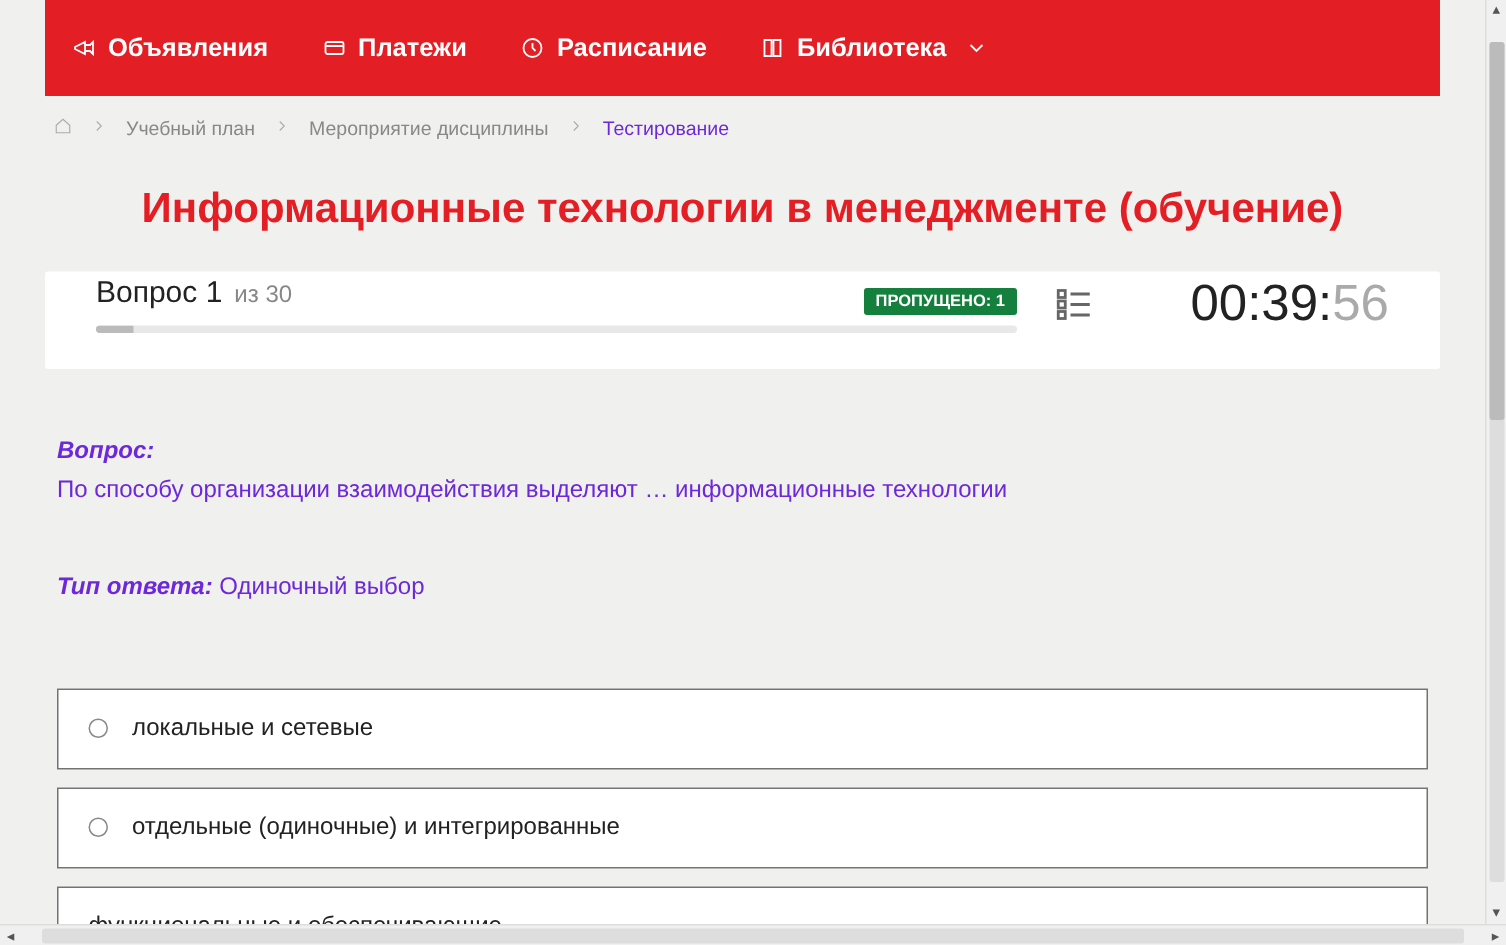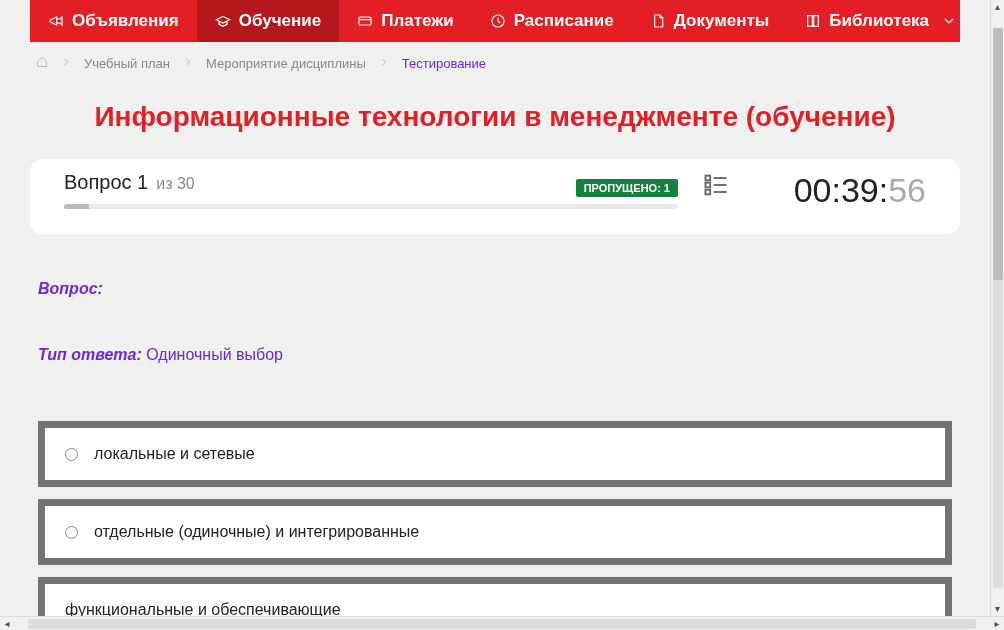--- a/index.html
+++ b/index.html
@@ -16,22 +16,23 @@
       height: 616px;
       overflow: auto;
     }
     .content-area {
       padding: 0 30px 30px 30px;
       width: 990px;
     }
     .navbar {
       display: flex;
       background: #e31e24;
-      height: 42px;
+      height: 64px;
       margin-top: 0;
+      align-items: center;
     }
     .nav-item {
       display: flex;
       align-items: center;
       padding: 0 18px;
       color: #fff;
       font-size: 17px;
       font-weight: bold;
       cursor: pointer;
       gap: 8px;
@@ -73,24 +74,24 @@
     }
     .page-title {
       text-align: center;
       color: #e31e24;
       font-size: 28px;
       font-weight: bold;
       padding: 18px 0 26px 0;
     }
     .card {
       background: #fff;
-      border-radius: 13px;
-      padding: 12px 34px 24px 34px;
-      display: flex;
-      align-items: flex-start;
+      border-radius: 2px;
+      padding: 2px 34px 24px 34px;
+      display: flex;
+      align-items: flex-end;
       gap: 24px;
     }
     .q-col {
       flex: 1;
     }
     .q-header {
       display: flex;
       align-items: baseline;
       gap: 8px;
       margin-bottom: 10px;
@@ -145,21 +146,21 @@
     }
     .q-lbl { font-style: italic; font-weight: bold; }
     .ans-type-row { margin-top: 40px; }
     .answers {
       padding: 54px 8px 0 8px;
       display: flex;
       flex-direction: column;
       gap: 12px;
     }
     .answer {
-      border: 7px solid #737373;
+      border: 1px solid #737373;
       background: #fff;
       padding: 17px 20px;
       display: flex;
       align-items: center;
       gap: 16px;
       cursor: pointer;
       font-size: 16px;
       color: #222;
     }
     .radio-dot {
@@ -233,54 +234,37 @@
 
     <div class="navbar">
       <div class="nav-item">
         <span class="nav-icon">
           <svg viewBox="0 0 24 24">
               <path d="M3 11v2l10 5V6L3 11zM13 9h5l3-3v12l-3-3h-5"></path>
             </svg>
         </span>
         <span>Объявления</span>
       </div>
-      <div class="nav-item active">
-        <span class="nav-icon">
-          <svg viewBox="0 0 24 24">
-              <path d="M2 10l10-5 10 5-10 5-10-5zM6 12v5l6 3 6-3v-5"></path>
-            </svg>
-        </span>
-        <span>Обучение</span>
-      </div>
       <div class="nav-item">
         <span class="nav-icon">
           <svg viewBox="0 0 24 24">
               <rect x="3" y="6" width="18" height="12" rx="2"></rect>
               <path d="M3 10h18"></path>
             </svg>
         </span>
         <span>Платежи</span>
       </div>
       <div class="nav-item">
         <span class="nav-icon">
           <svg viewBox="0 0 24 24">
               <circle cx="12" cy="12" r="9"></circle>
               <path d="M12 7v5l3 3"></path>
             </svg>
         </span>
         <span>Расписание</span>
-      </div>
-      <div class="nav-item">
-        <span class="nav-icon">
-          <svg viewBox="0 0 24 24">
-              <path d="M7 3h8l4 4v14H7V3z"></path>
-              <path d="M15 3v4h4"></path>
-            </svg>
-        </span>
-        <span>Документы</span>
       </div>
       <div class="nav-item">
         <span class="nav-icon">
           <svg viewBox="0 0 24 24">
               <path d="M4 4h7v16H4zM13 4h7v16h-7z"></path>
             </svg>
         </span>
         <span>Библиотека</span>
         <span class="nav-icon chevron-down">
           <svg viewBox="0 0 24 24">
@@ -343,20 +327,21 @@
       </div>
       <div class="timer">
         <span>00:39:</span><span class="sec">56</span>
       </div>
     </div>
 
     <div class="question-block">
       <div>
         <span class="q-lbl">Вопрос:</span>
       </div>
+      <div>По способу организации взаимодействия выделяют … информационные технологии</div>
       <div class="ans-type-row">
         <span class="q-lbl">Тип ответа:</span><span> Одиночный выбор</span>
       </div>
     </div>
 
     <div class="answers">
       <div class="answer">
         <span class="radio-dot"></span>
         <span>локальные и сетевые</span>
       </div>

